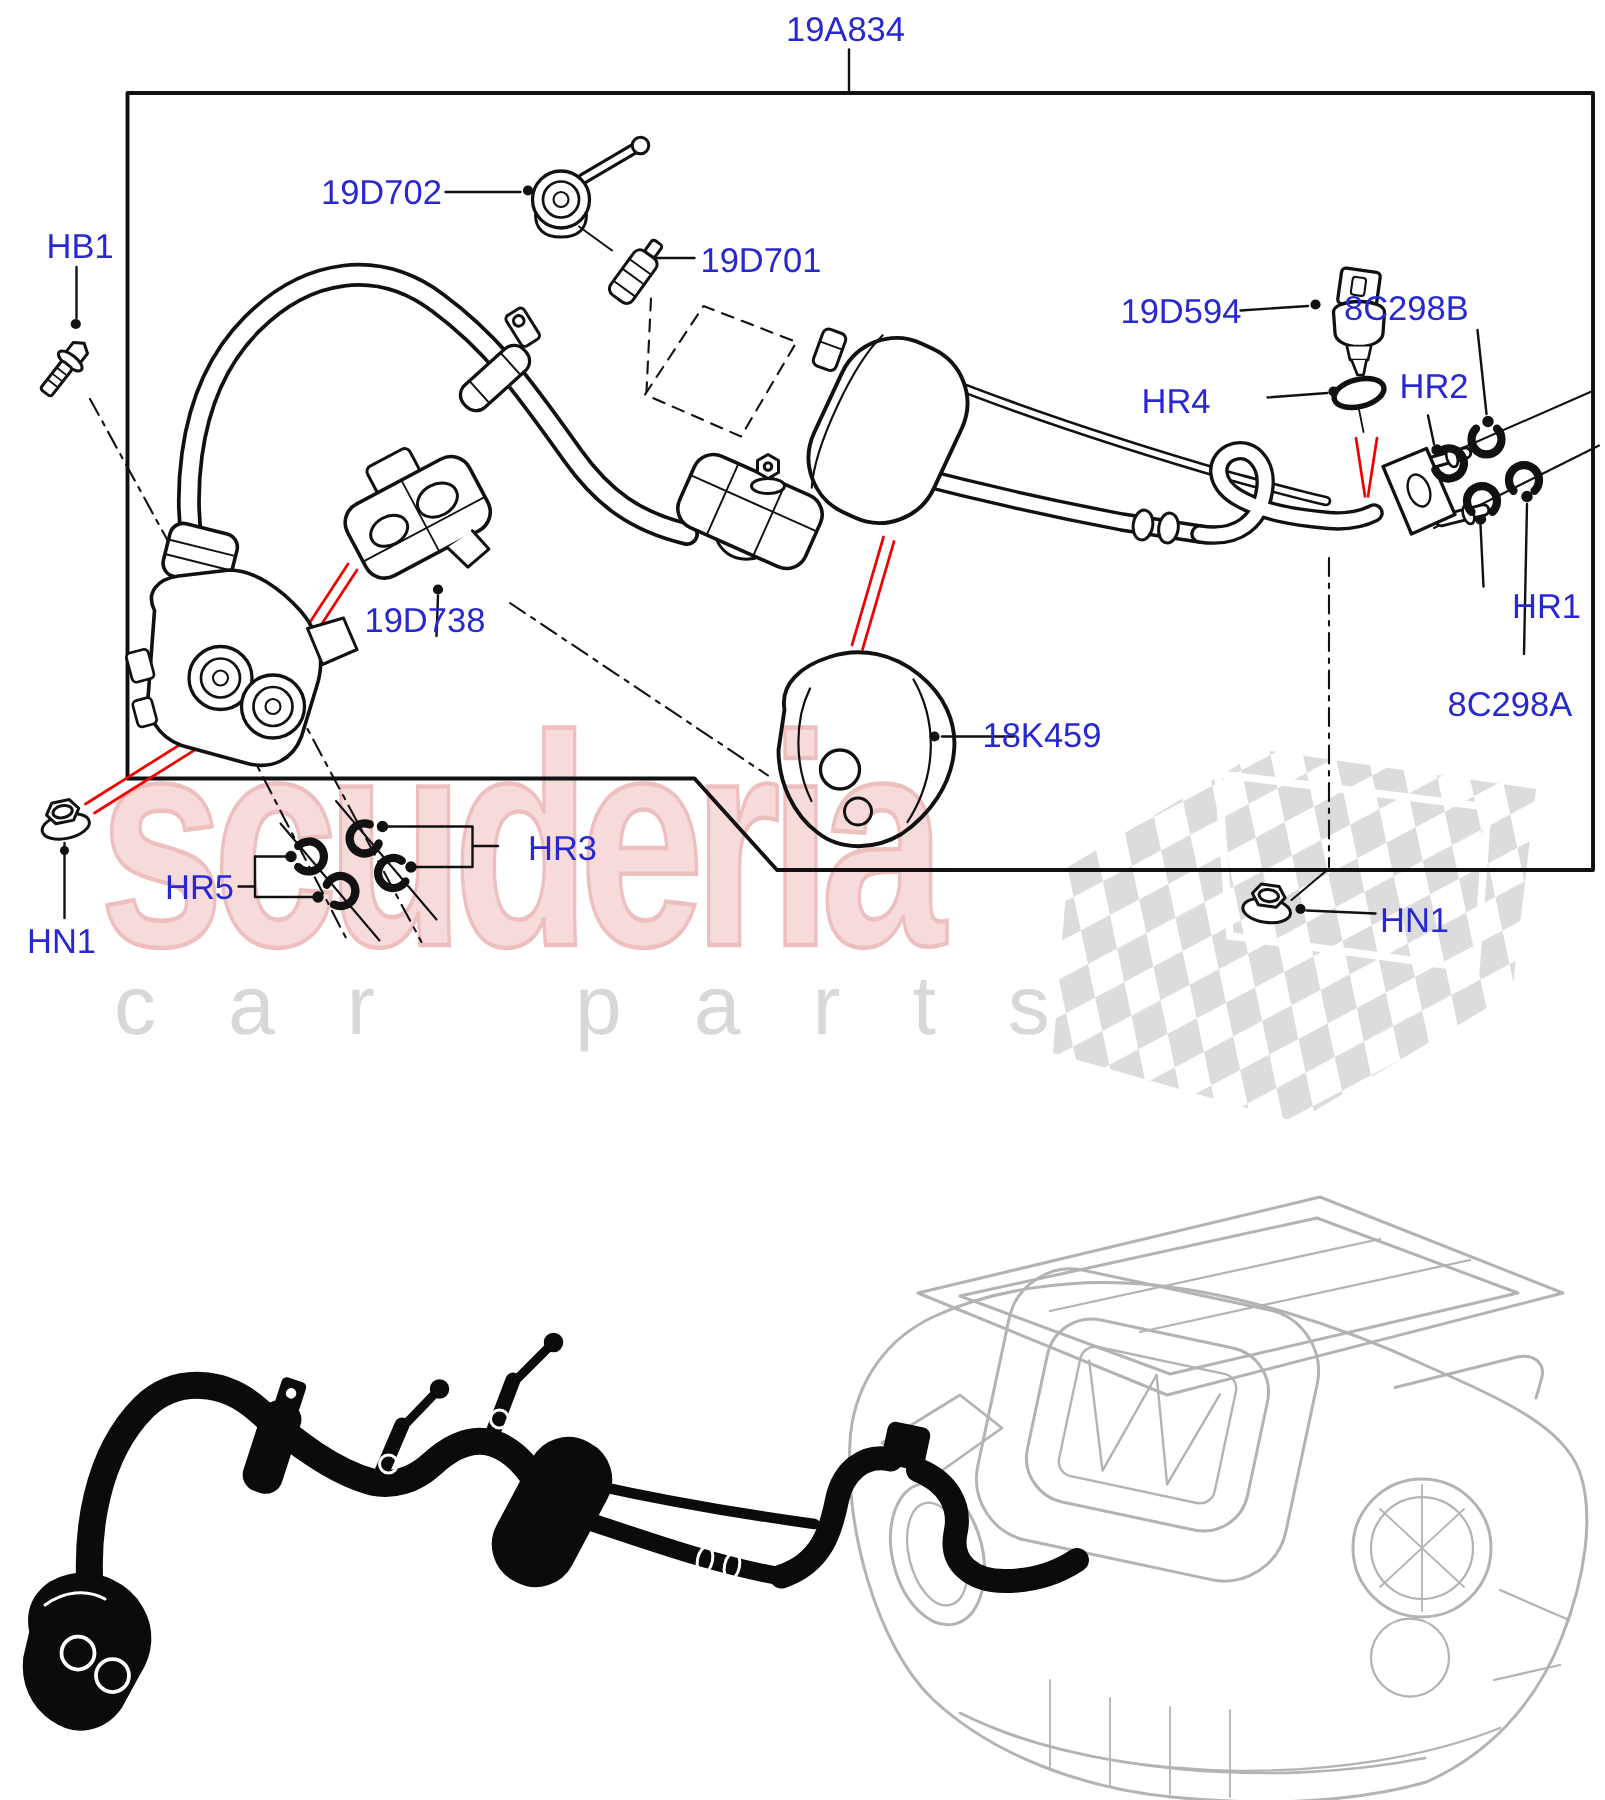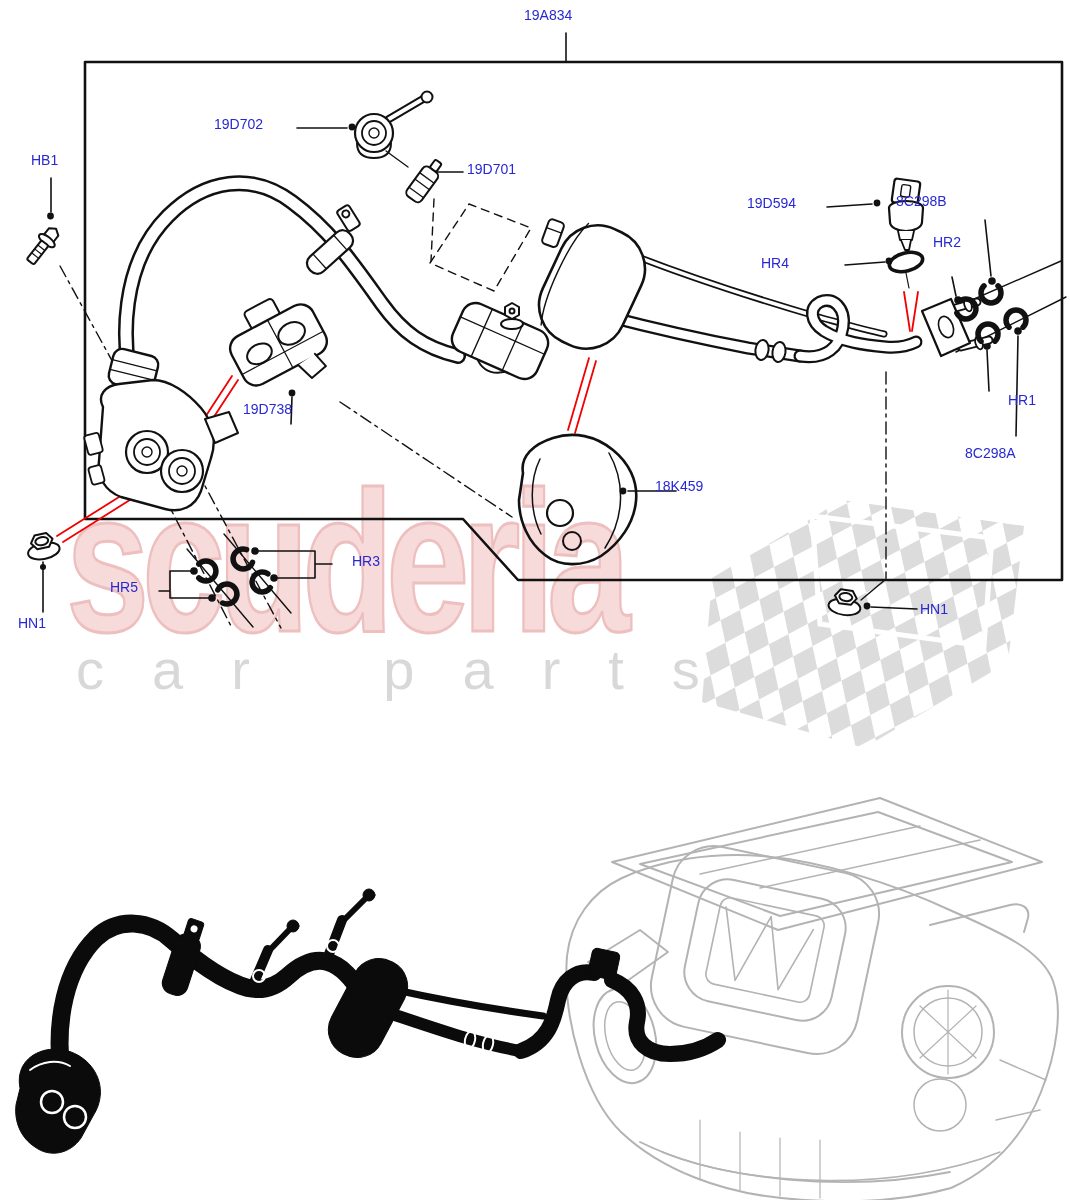--- a/index.html
+++ b/index.html
@@ -5,21 +5,21 @@
   html,body{margin:0;padding:0;background:#fff;}
   .stage{position:relative;width:1070px;height:1200px;background:#fff;overflow:hidden;
          font-family:"Liberation Sans", sans-serif;}
   .wm-brand{position:absolute;left:66px;top:462px;font-size:200px;font-weight:bold;line-height:1;
             letter-spacing:-10px;color:#f7dada;-webkit-text-stroke:3px #eebfbf;
             transform:scaleX(0.75);transform-origin:left top;white-space:nowrap;z-index:1;}
   .wm-tag{position:absolute;left:76px;top:642px;font-size:56px;line-height:1;color:#d8d8d8;
           letter-spacing:48px;word-spacing:22px;white-space:nowrap;z-index:1;}
   .wm-flag{position:absolute;left:692px;top:486px;z-index:1;}
   .artsvg{position:absolute;left:0;top:0;z-index:2;}
-  .lbl{position:absolute;z-index:3;color:#2828d2;font-size:14px;line-height:1;white-space:nowrap;}
+  .lbl{position:absolute;z-index:3;color:#2828d2;font-size:23px;line-height:1;white-space:nowrap;}
 </style>
 </head>
 <body>
 
 <div class="stage">
 
   <div class="wm-brand">scuderia</div>
   <div class="wm-tag">car parts</div>
   <svg class="wm-flag" width="340" height="270">
     <defs>
@@ -344,23 +344,23 @@
     </g>
   </svg>
 
   <div class="lbl" style="left:524px;top:8px">19A834</div>
   <div class="lbl" style="left:31px;top:153px">HB1</div>
   <div class="lbl" style="left:214px;top:117px">19D702</div>
   <div class="lbl" style="left:467px;top:162px">19D701</div>
   <div class="lbl" style="left:747px;top:196px">19D594</div>
   <div class="lbl" style="left:896px;top:194px">8C298B</div>
   <div class="lbl" style="left:761px;top:256px">HR4</div>
-  <div class="lbl" style="left:933px;top:235px">HR2</div>
+  <div class="lbl" style="left:933px;top:246px">HR2</div>
   <div class="lbl" style="left:1008px;top:393px">HR1</div>
-  <div class="lbl" style="left:965px;top:446px">8C298A</div>
+  <div class="lbl" style="left:965px;top:458px">8C298A</div>
   <div class="lbl" style="left:243px;top:402px">19D738</div>
   <div class="lbl" style="left:655px;top:479px">18K459</div>
   <div class="lbl" style="left:352px;top:554px">HR3</div>
   <div class="lbl" style="left:110px;top:580px">HR5</div>
   <div class="lbl" style="left:18px;top:616px">HN1</div>
   <div class="lbl" style="left:920px;top:602px">HN1</div>
 
 </div>
 
 </body></html>

